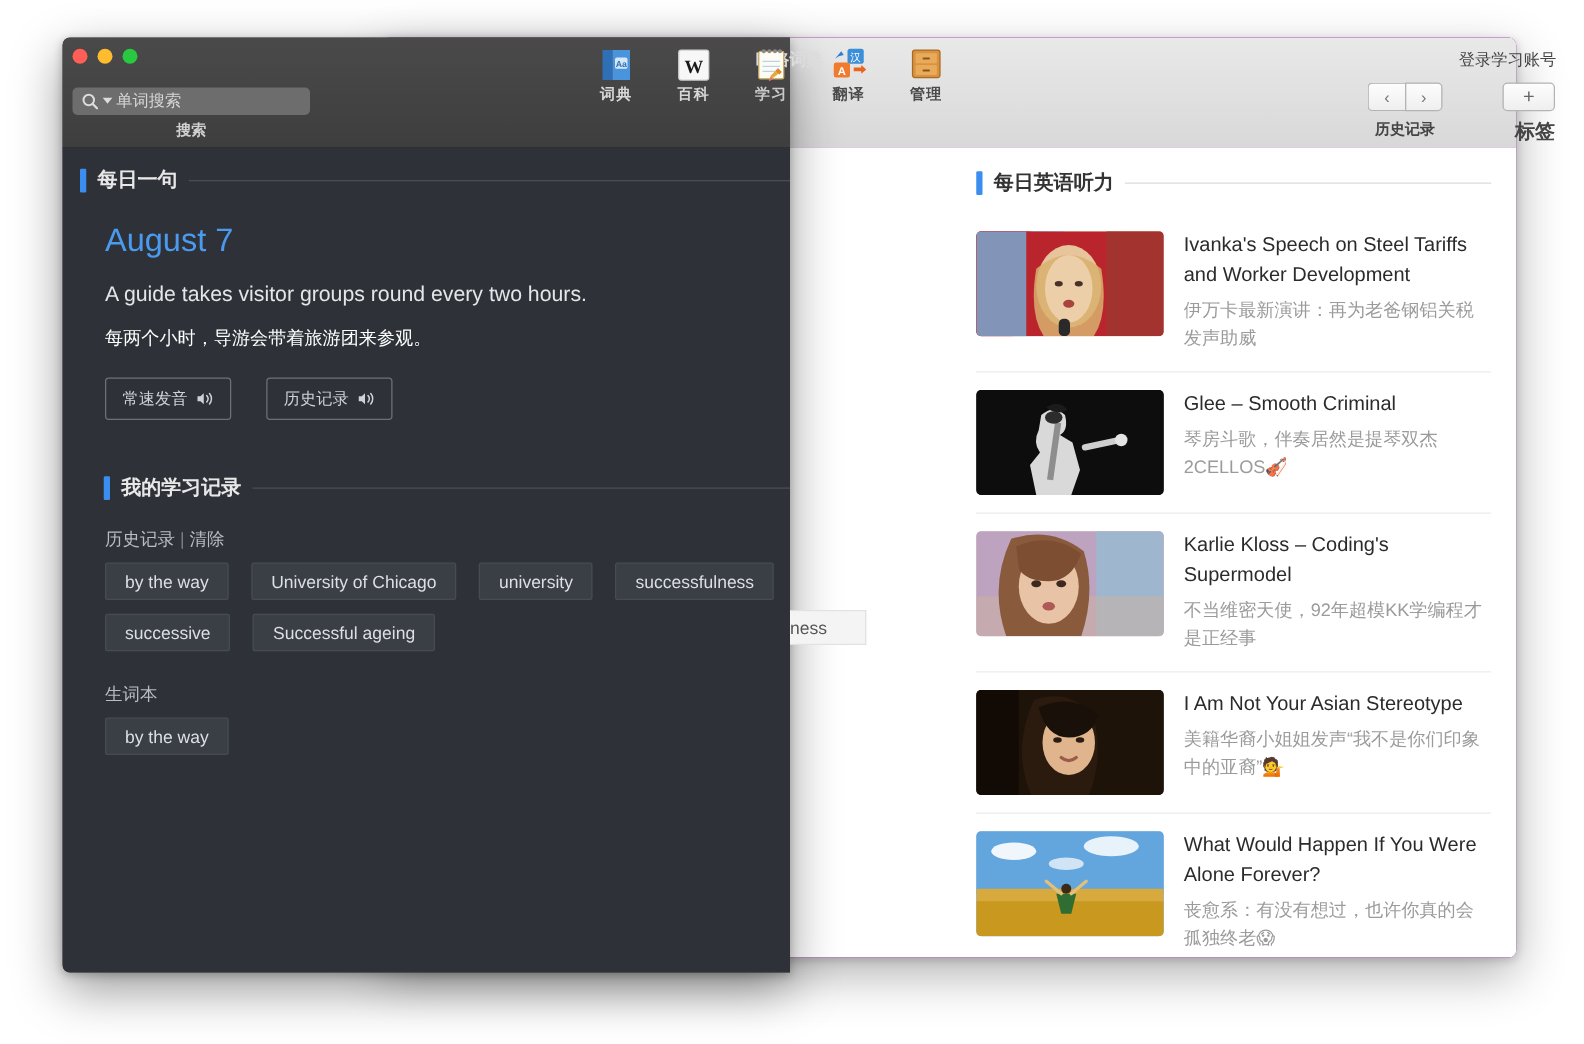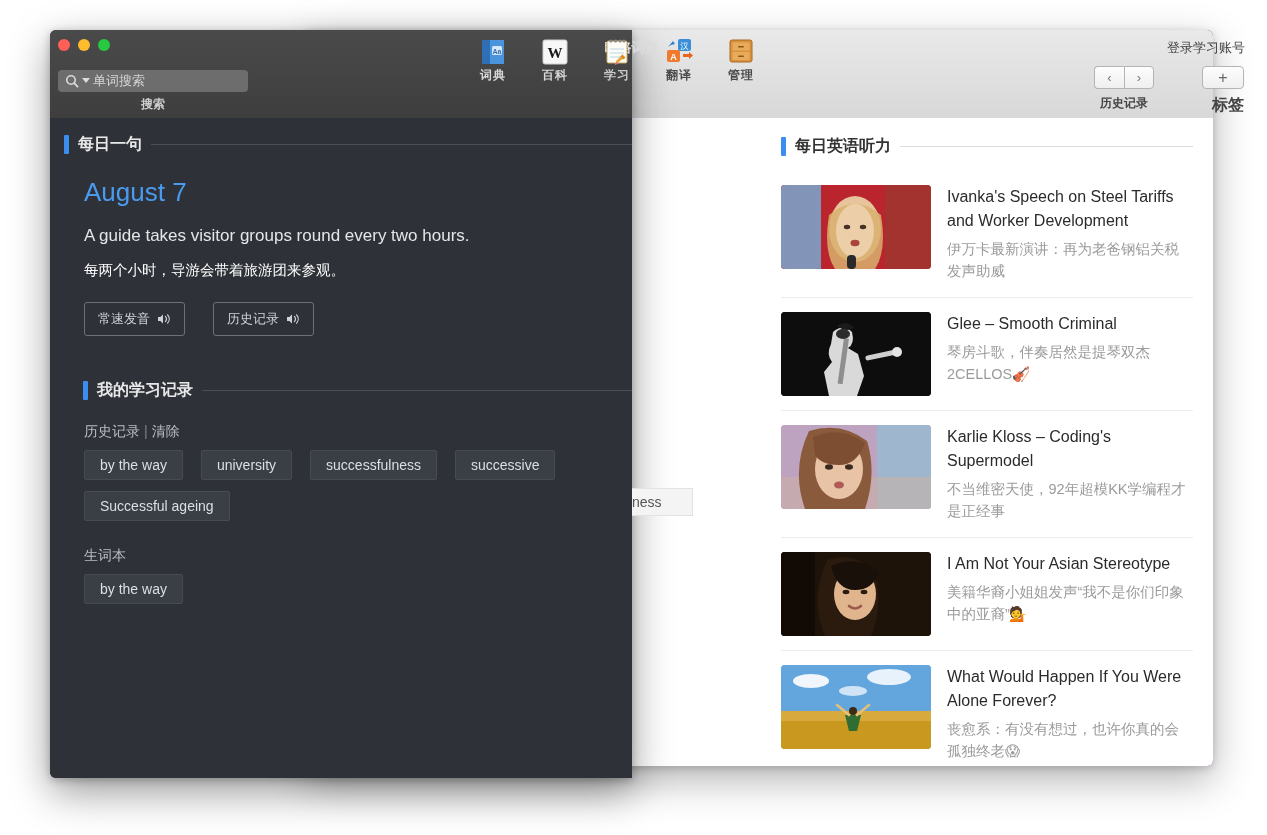--- a/index.html
+++ b/index.html
@@ -311,20 +311,21 @@
       <div class="sec-title-dark">我的学习记录</div>
       <div class="sec-rule-dark"></div>
     </div>
 
     <div class="sub-label">
       <span>历史记录</span><span class="sep">|</span><span>清除</span>
     </div>
 
     <div class="tag-row" style="width:560px;">
       <div class="tag">by the way</div>
+      <div class="tag">University of Chicago</div>
       <div class="tag">university</div>
       <div class="tag">successfulness</div>
       <div class="tag">successive</div>
       <div class="tag">Successful ageing</div>
     </div>
 
     <div class="sub-label" style="margin-top:26px;">生词本</div>
     <div class="tag-row">
       <div class="tag">by the way</div>
     </div>

